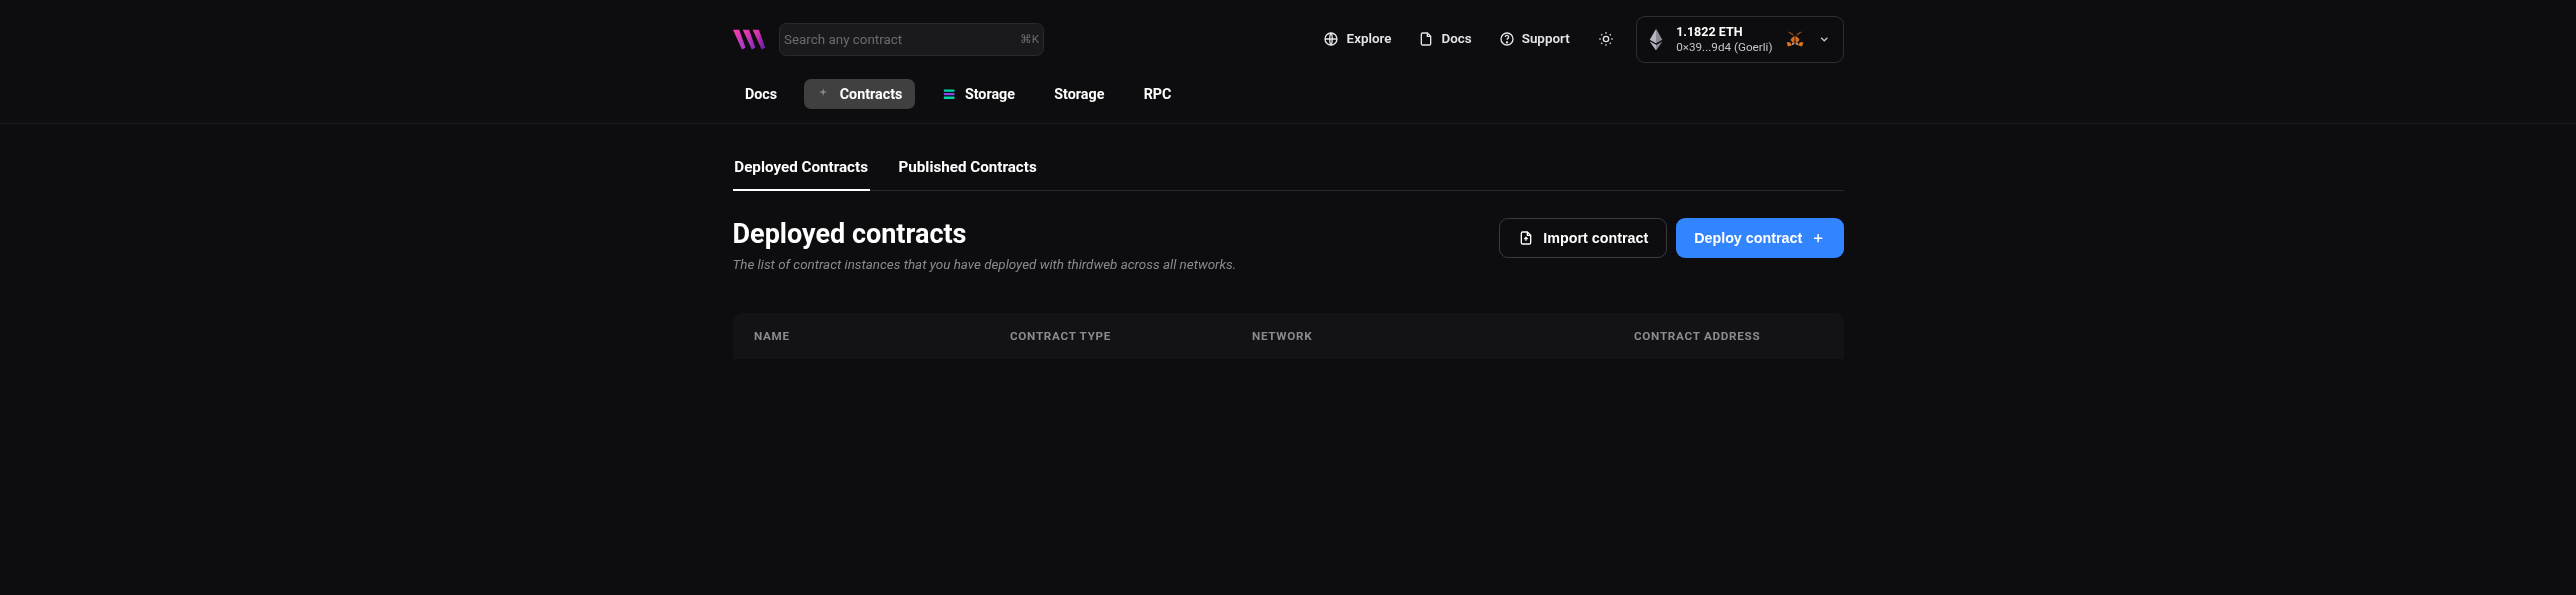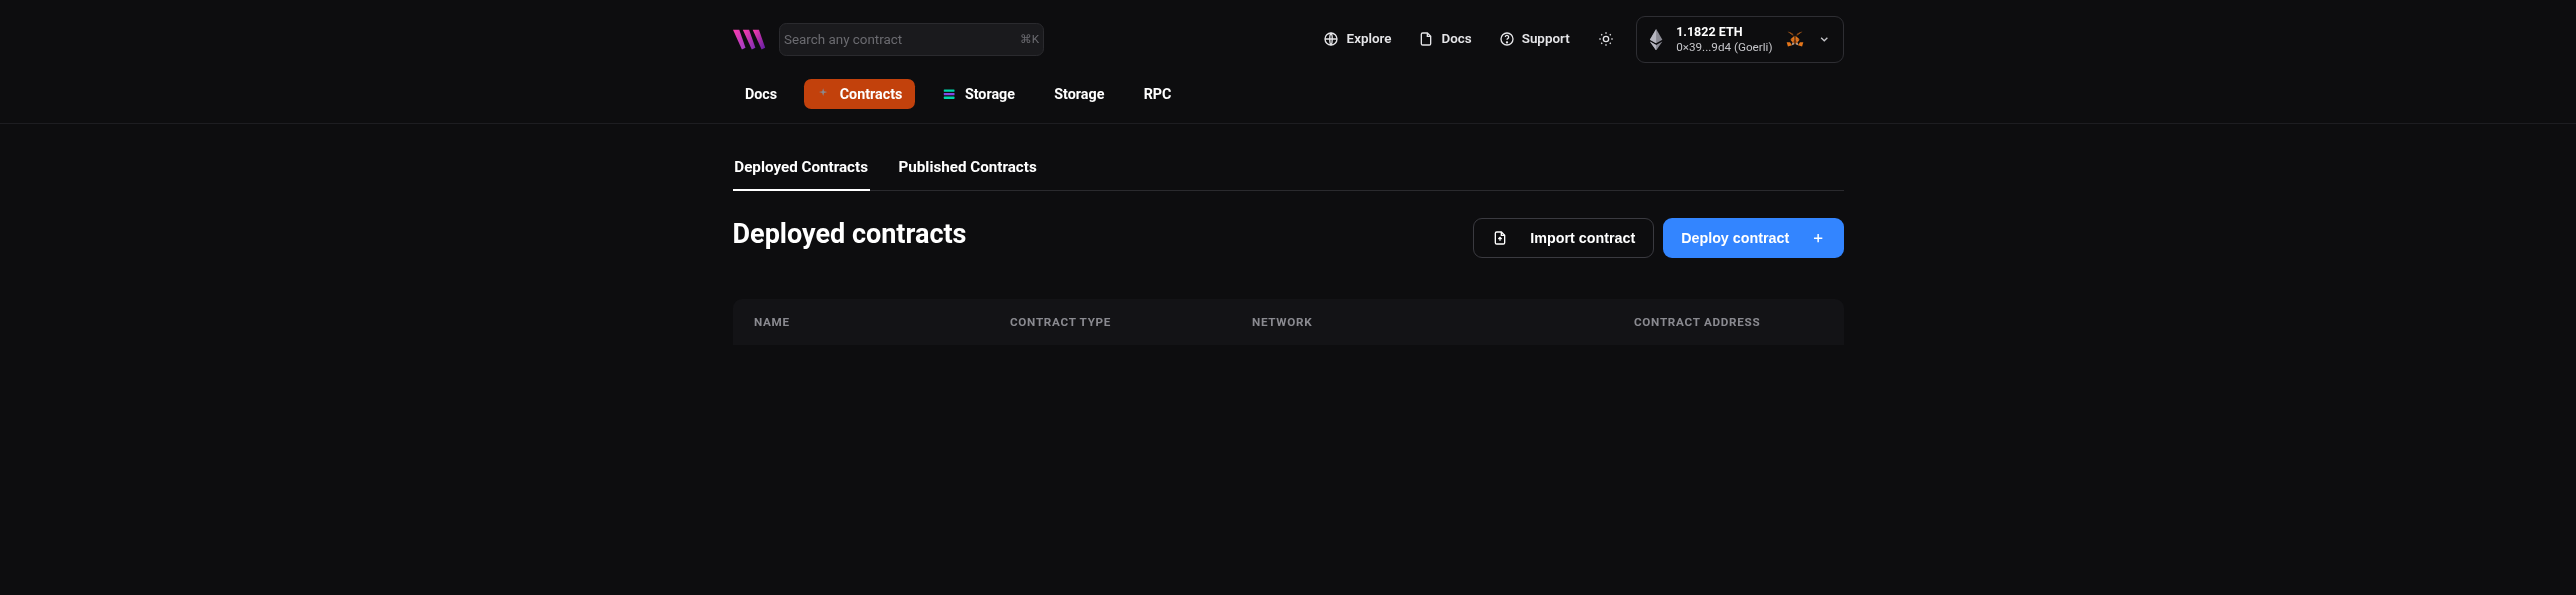--- a/index.html
+++ b/index.html
@@ -120,21 +120,21 @@
       align-items: center;
       gap: 9px;
       padding: 7.2px 12.5px;
       font-size: 14.3px;
       font-weight: 700;
       color: #fff;
       cursor: pointer;
       border-radius: 7.2px;
     }
     .nav-item.active {
-      background: #c2410c;
+      background: #404040;
     }
     .nav-icon {
       width: 14.3px;
       height: 14.3px;
     }
     .content {
       max-width: 1111px;
       margin: 0 auto;
       padding-top: 34px;
     }
@@ -172,21 +172,21 @@
       font-style: italic;
       color: #8a8a90;
     }
     .header-actions {
       display: flex;
       gap: 9px;
     }
     .btn {
       display: flex;
       align-items: center;
-      gap: 22px;
+      gap: 9px;
       padding: 10.8px 18px;
       border-radius: 9px;
       font-size: 14.3px;
       font-weight: 700;
       cursor: pointer;
       border: none;
     }
     .btn-outline {
       background: transparent;
       border: 0.9px solid #3a3a40;
@@ -347,20 +347,21 @@
       <span>Deployed Contracts</span>
     </div>
     <div class="sub-tab">
       <span>Published Contracts</span>
     </div>
   </div>
 
   <div class="page-header">
     <div>
       <h1 class="page-title">Deployed contracts</h1>
+      <p class="page-desc">The list of contract instances that you have deployed with thirdweb across all networks.</p>
     </div>
     <div class="header-actions">
       <button class="btn btn-outline">
         <svg width="16" height="16" viewBox="0 0 24 24" fill="none" stroke="#fff" stroke-width="2">
           <path d="M14 3H7a2 2 0 0 0-2 2v14a2 2 0 0 0 2 2h10a2 2 0 0 0 2-2V8z"></path>
             <path d="M14 3v5h5"></path>
             <path d="M12 11v5M9.5 13.5L12 11l2.5 2.5"></path>
         </svg>
         <span>Import contract</span>
       </button>

